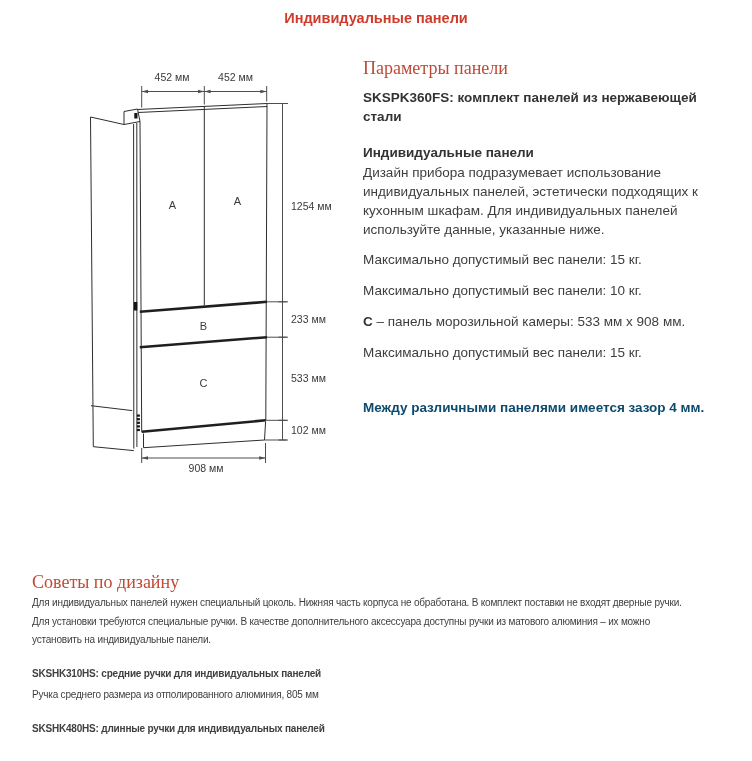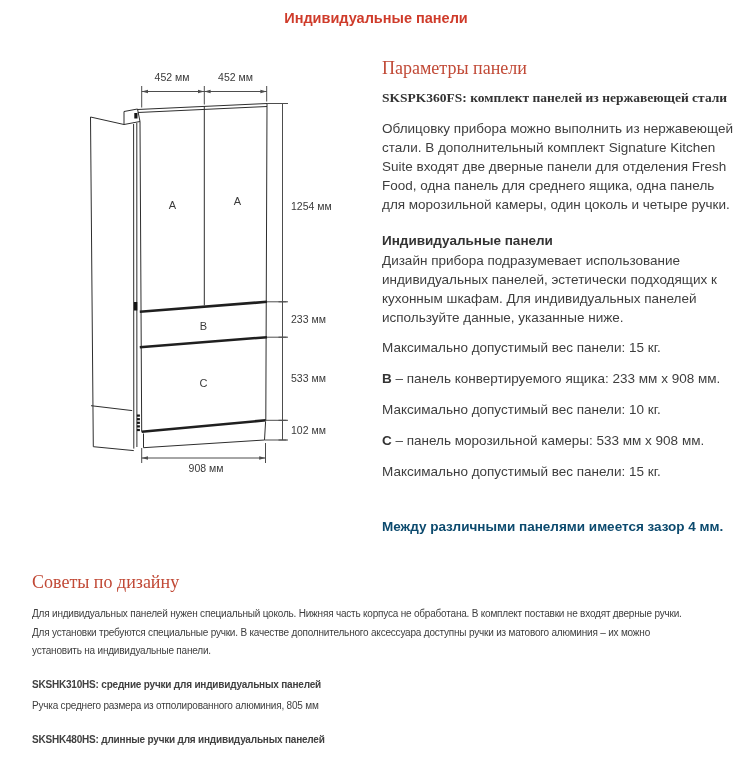--- a/index.html
+++ b/index.html
@@ -22,37 +22,37 @@
   .diagram{position:absolute;left:28px;top:52px;width:348px;height:432px;}
   .diagram svg{display:block;width:100%;height:100%;}
   .dline{stroke:#2e2e2e;stroke-width:1;fill:none;}
   .dline-thick{stroke:#1f1f1f;stroke-width:2.6;fill:none;}
   .dim{stroke:#4d4d4d;stroke-width:1;fill:none;}
   .dimfill{fill:#4d4d4d;stroke:none;}
   .dimtext{font-family:"Liberation Sans", sans-serif;font-size:10.5px;fill:#3a3a3a;}
   .paneltext{font-family:"Liberation Sans", sans-serif;font-size:11px;fill:#3a3a3a;}
   .blackmark{fill:#141414;stroke:none;}
   
-  .params{position:absolute;left:382px;top:58px;width:354px;}
+  .params{position:absolute;left:363px;top:58px;width:354px;}
   .serif-heading{
     font-family:"Liberation Serif", serif;
     font-weight:normal;
     font-size:18px;
     color:#c14936;
     margin:0 0 9px 0;
   }
   .params p{font-size:13.5px;line-height:19px;margin:0 0 12px 0;}
-  .params .lead{font-weight:bold;color:#333;margin-bottom:12px;font-family:Liberation Serif, serif;}
+  .params .lead{font-weight:bold;color:#333;margin-bottom:6px;}
   .params .subhead{font-weight:bold;color:#333;margin:17px 0 1px 0;}
   .params .spec{margin:0 0 14px 0;line-height:17px;}
   .params .spec b{color:#333;}
   .params .gap-note{font-weight:bold;color:#0c4a6e;margin-top:37px;}
   
   .tips{position:absolute;left:32px;top:572px;width:692px;}
-  .tips .serif-heading{margin:0 0 12px 0;}
+  .tips .serif-heading{margin:0 0 1px 0;}
   .tips p{font-size:10px;line-height:18.5px;letter-spacing:-0.2px;margin:0 0 10px 0;max-width:660px;}
   .tips .handle{margin-top:15px;}
   .tips .handle-title{font-weight:bold;color:#404040;margin:0 0 3px 0;}
   .tips .handle-desc{margin:0;}
 </style>
 </head>
 <body>
 
 <div class="page">
 
@@ -134,26 +134,24 @@
         <polygon class="dimfill" points="141.7,458 148,456.2 148,459.8"></polygon>
         <polygon class="dimfill" points="265.5,458 259.2,456.2 259.2,459.8"></polygon>
         <text class="dimtext" x="206" y="471.5" text-anchor="middle">908 мм</text>
       </g>
     </svg>
   </div>
 
   <div class="params">
     <h2 class="serif-heading">Параметры панели</h2>
     <p class="lead">SKSPK360FS: комплект панелей из нержавеющей стали</p>
-    <p>Облицовку прибора можно выполнить из нержавеющей стали. В дополнительный комплект Signature Kitchen Suite входят две дверные панели для отделения Fresh Food, одна панель для среднего ящика, одна панель для морозильной камеры, один цоколь и четыре ручки.</p>
     <p class="subhead">Индивидуальные панели</p>
     <p>Дизайн прибора подразумевает использование индивидуальных панелей, эстетически подходящих к кухонным шкафам. Для индивидуальных панелей используйте данные, указанные ниже.</p>
 
     <p class="spec"><span>Максимально допустимый вес панели: 15 кг.</span></p>
-    <p class="spec"><b>B</b><span> – панель конвертируемого ящика: 233 мм x 908 мм.</span></p>
     <p class="spec"><span>Максимально допустимый вес панели: 10 кг.</span></p>
     <p class="spec"><b>C</b><span> – панель морозильной камеры: 533 мм x 908 мм.</span></p>
     <p class="spec"><span>Максимально допустимый вес панели: 15 кг.</span></p>
 
     <p class="gap-note">Между различными панелями имеется зазор 4 мм.</p>
   </div>
 
   <div class="tips">
     <h2 class="serif-heading">Советы по дизайну</h2>
     <p>Для индивидуальных панелей нужен специальный цоколь. Нижняя часть корпуса не обработана. В комплект поставки не входят дверные ручки. Для установки требуются специальные ручки. В качестве дополнительного аксессуара доступны ручки из матового алюминия – их можно установить на индивидуальные панели.</p>

